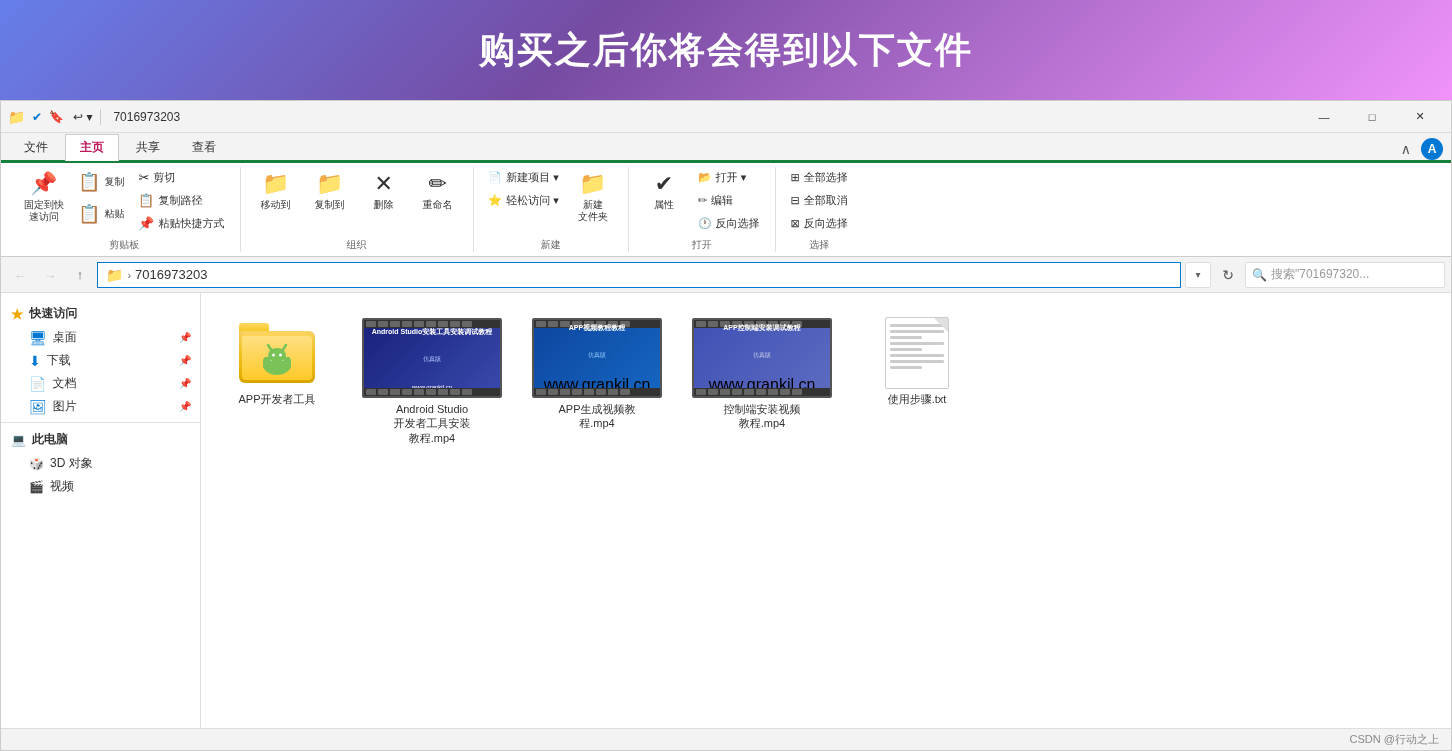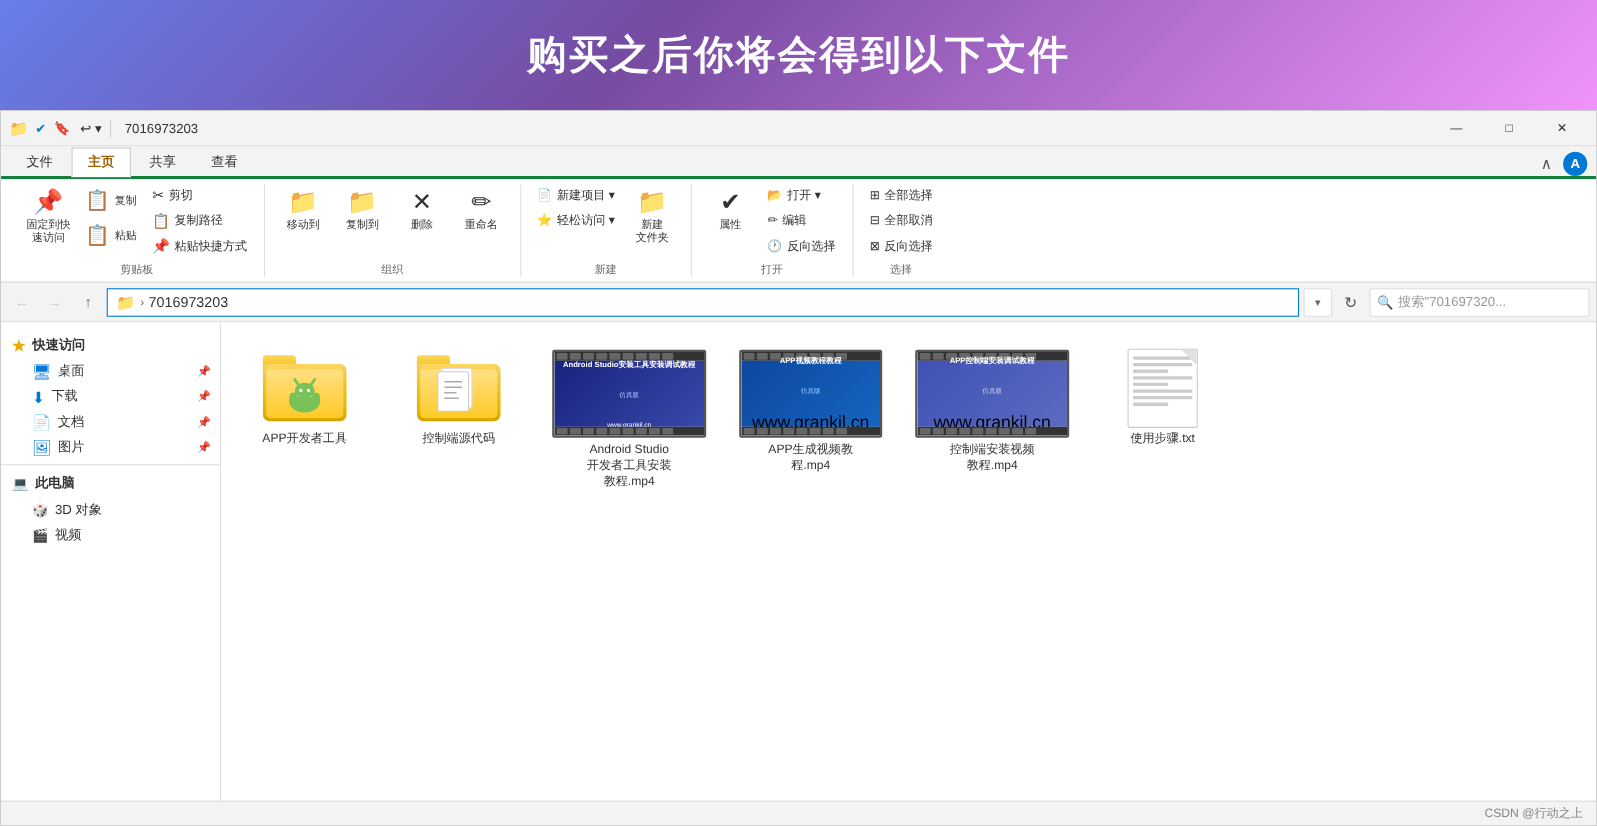--- a/index.html
+++ b/index.html
@@ -103,21 +103,21 @@
       color: #333;
       border: 1px solid transparent;
       border-bottom: none;
       margin-right: 2px;
       background: transparent;
     }
     .ribbon-tab.active {
       background: white;
       border-color: #ccc;
       border-bottom: 1px solid white;
-      color: #a16207;
+      color: #be185d;
       font-weight: bold;
       position: relative;
       top: 1px;
     }
     .ribbon-tab-right {
       margin-left: auto;
       display: flex;
       align-items: center;
       gap: 4px;
     }
@@ -766,39 +766,20 @@
                 <circle cx="15.5" cy="16" r="1.5" fill="white"></circle>
                 <circle cx="22.5" cy="16" r="1.5" fill="white"></circle>
               </svg>
             </div>
           </div>
         </div>
         <div class="file-label">APP开发者工具</div>
       </div>
 
 
-      <div class="file-item">
-        <div class="file-icon-wrapper">
-          <div class="folder-icon">
-            <div class="folder-tab"></div>
-            <div class="folder-body">
-              <div class="folder-body-inner"></div>
-              <svg width="44" height="48" viewBox="0 0 44 48" style="position:absolute; bottom:4px; left:50%; transform:translateX(-50%); z-index:3;">
-                <rect x="6" y="4" width="28" height="36" rx="2" fill="white" stroke="#ddd" stroke-width="1"></rect>
-                <rect x="3" y="7" width="28" height="36" rx="2" fill="white" stroke="#ccc" stroke-width="1"></rect>
-                <line x1="9" y1="16" x2="25" y2="16" stroke="#aaa" stroke-width="1.5"></line>
-                <line x1="9" y1="21" x2="25" y2="21" stroke="#aaa" stroke-width="1.5"></line>
-                <line x1="9" y1="26" x2="20" y2="26" stroke="#aaa" stroke-width="1.5"></line>
-                <line x1="9" y1="31" x2="22" y2="31" stroke="#aaa" stroke-width="1.5"></line>
-              </svg>
-            </div>
-          </div>
-        </div>
-        <div class="file-label">控制端源代码</div>
-      </div>
 
       <div class="file-item" style="width:150px;">
         <div class="file-icon-wrapper" style="width:140px; height:80px;">
           <div class="video-thumb" style="width:140px; height:80px;">
             <div class="video-filmstrip-top">
               <div class="film-hole"></div>
                 <div class="film-hole"></div>
                 <div class="film-hole"></div>
               <div class="film-hole"></div>
                 <div class="film-hole"></div>

